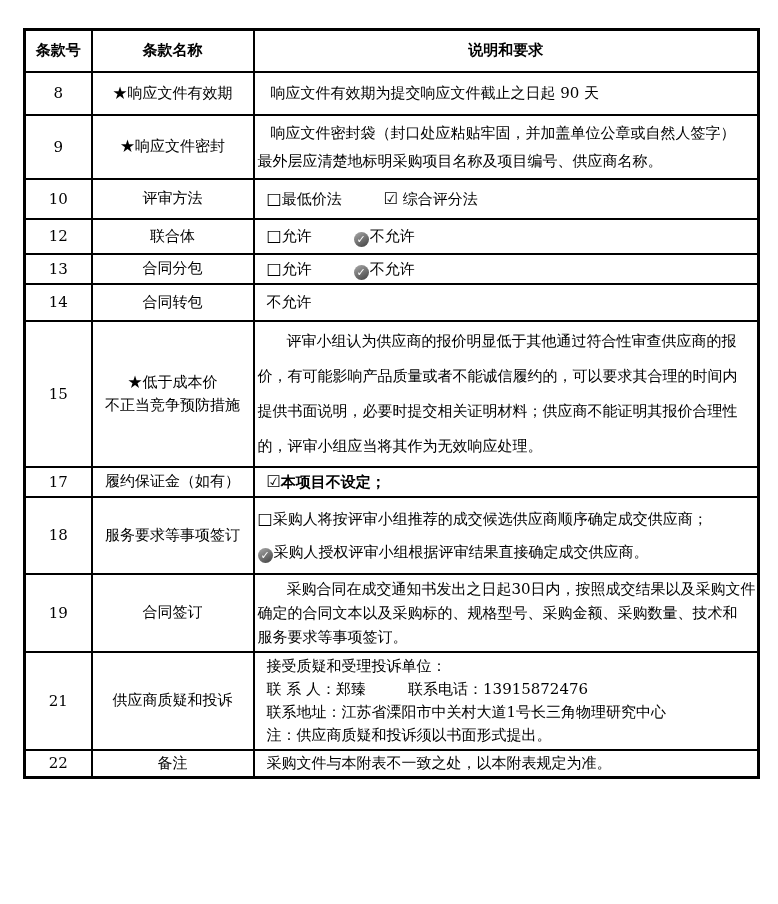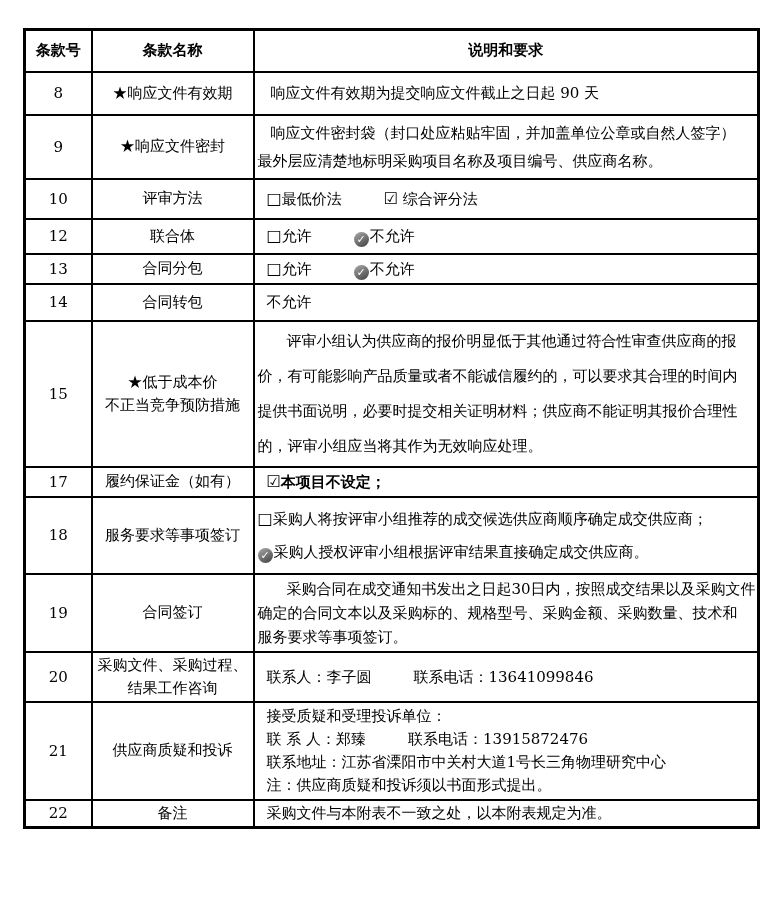--- a/index.html
+++ b/index.html
@@ -170,30 +170,20 @@
           <td class="num">19</td>
           <td class="title">
             <div class="title-line">合同签订</div>
           </td>
           <td class="desc">
             <div class="line ind-lg"><span class="seg">采购合同在成交通知书发出之日起30日内，按照成交结果以及采购文件</span></div>
             <div class="line flush"><span class="seg">确定的合同文本以及采购标的、规格型号、采购金额、采购数量、技术和</span></div>
             <div class="line flush"><span class="seg">服务要求等事项签订。</span></div>
           </td>
         </tr>
-        <tr data-row="20">
-          <td class="num">20</td>
-          <td class="title">
-            <div class="title-line">采购文件、采购过程、</div>
-            <div class="title-line">结果工作咨询</div>
-          </td>
-          <td class="desc">
-            <div class="line ind-sm"><span class="seg">联系人：李子圆</span><span class="gap"></span><span class="seg">联系电话：13641099846</span></div>
-          </td>
-        </tr>
         <tr data-row="21">
           <td class="num">21</td>
           <td class="title">
             <div class="title-line">供应商质疑和投诉</div>
           </td>
           <td class="desc">
             <div class="line ind-sm"><span class="seg">接受质疑和受理投诉单位：</span></div>
             <div class="line ind-sm"><span class="seg">联 系 人：郑臻</span><span class="gap"></span><span class="seg">联系电话：13915872476</span></div>
             <div class="line ind-sm"><span class="seg">联系地址：江苏省溧阳市中关村大道1号长三角物理研究中心</span></div>
             <div class="line ind-sm"><span class="seg">注：供应商质疑和投诉须以书面形式提出。</span></div>

